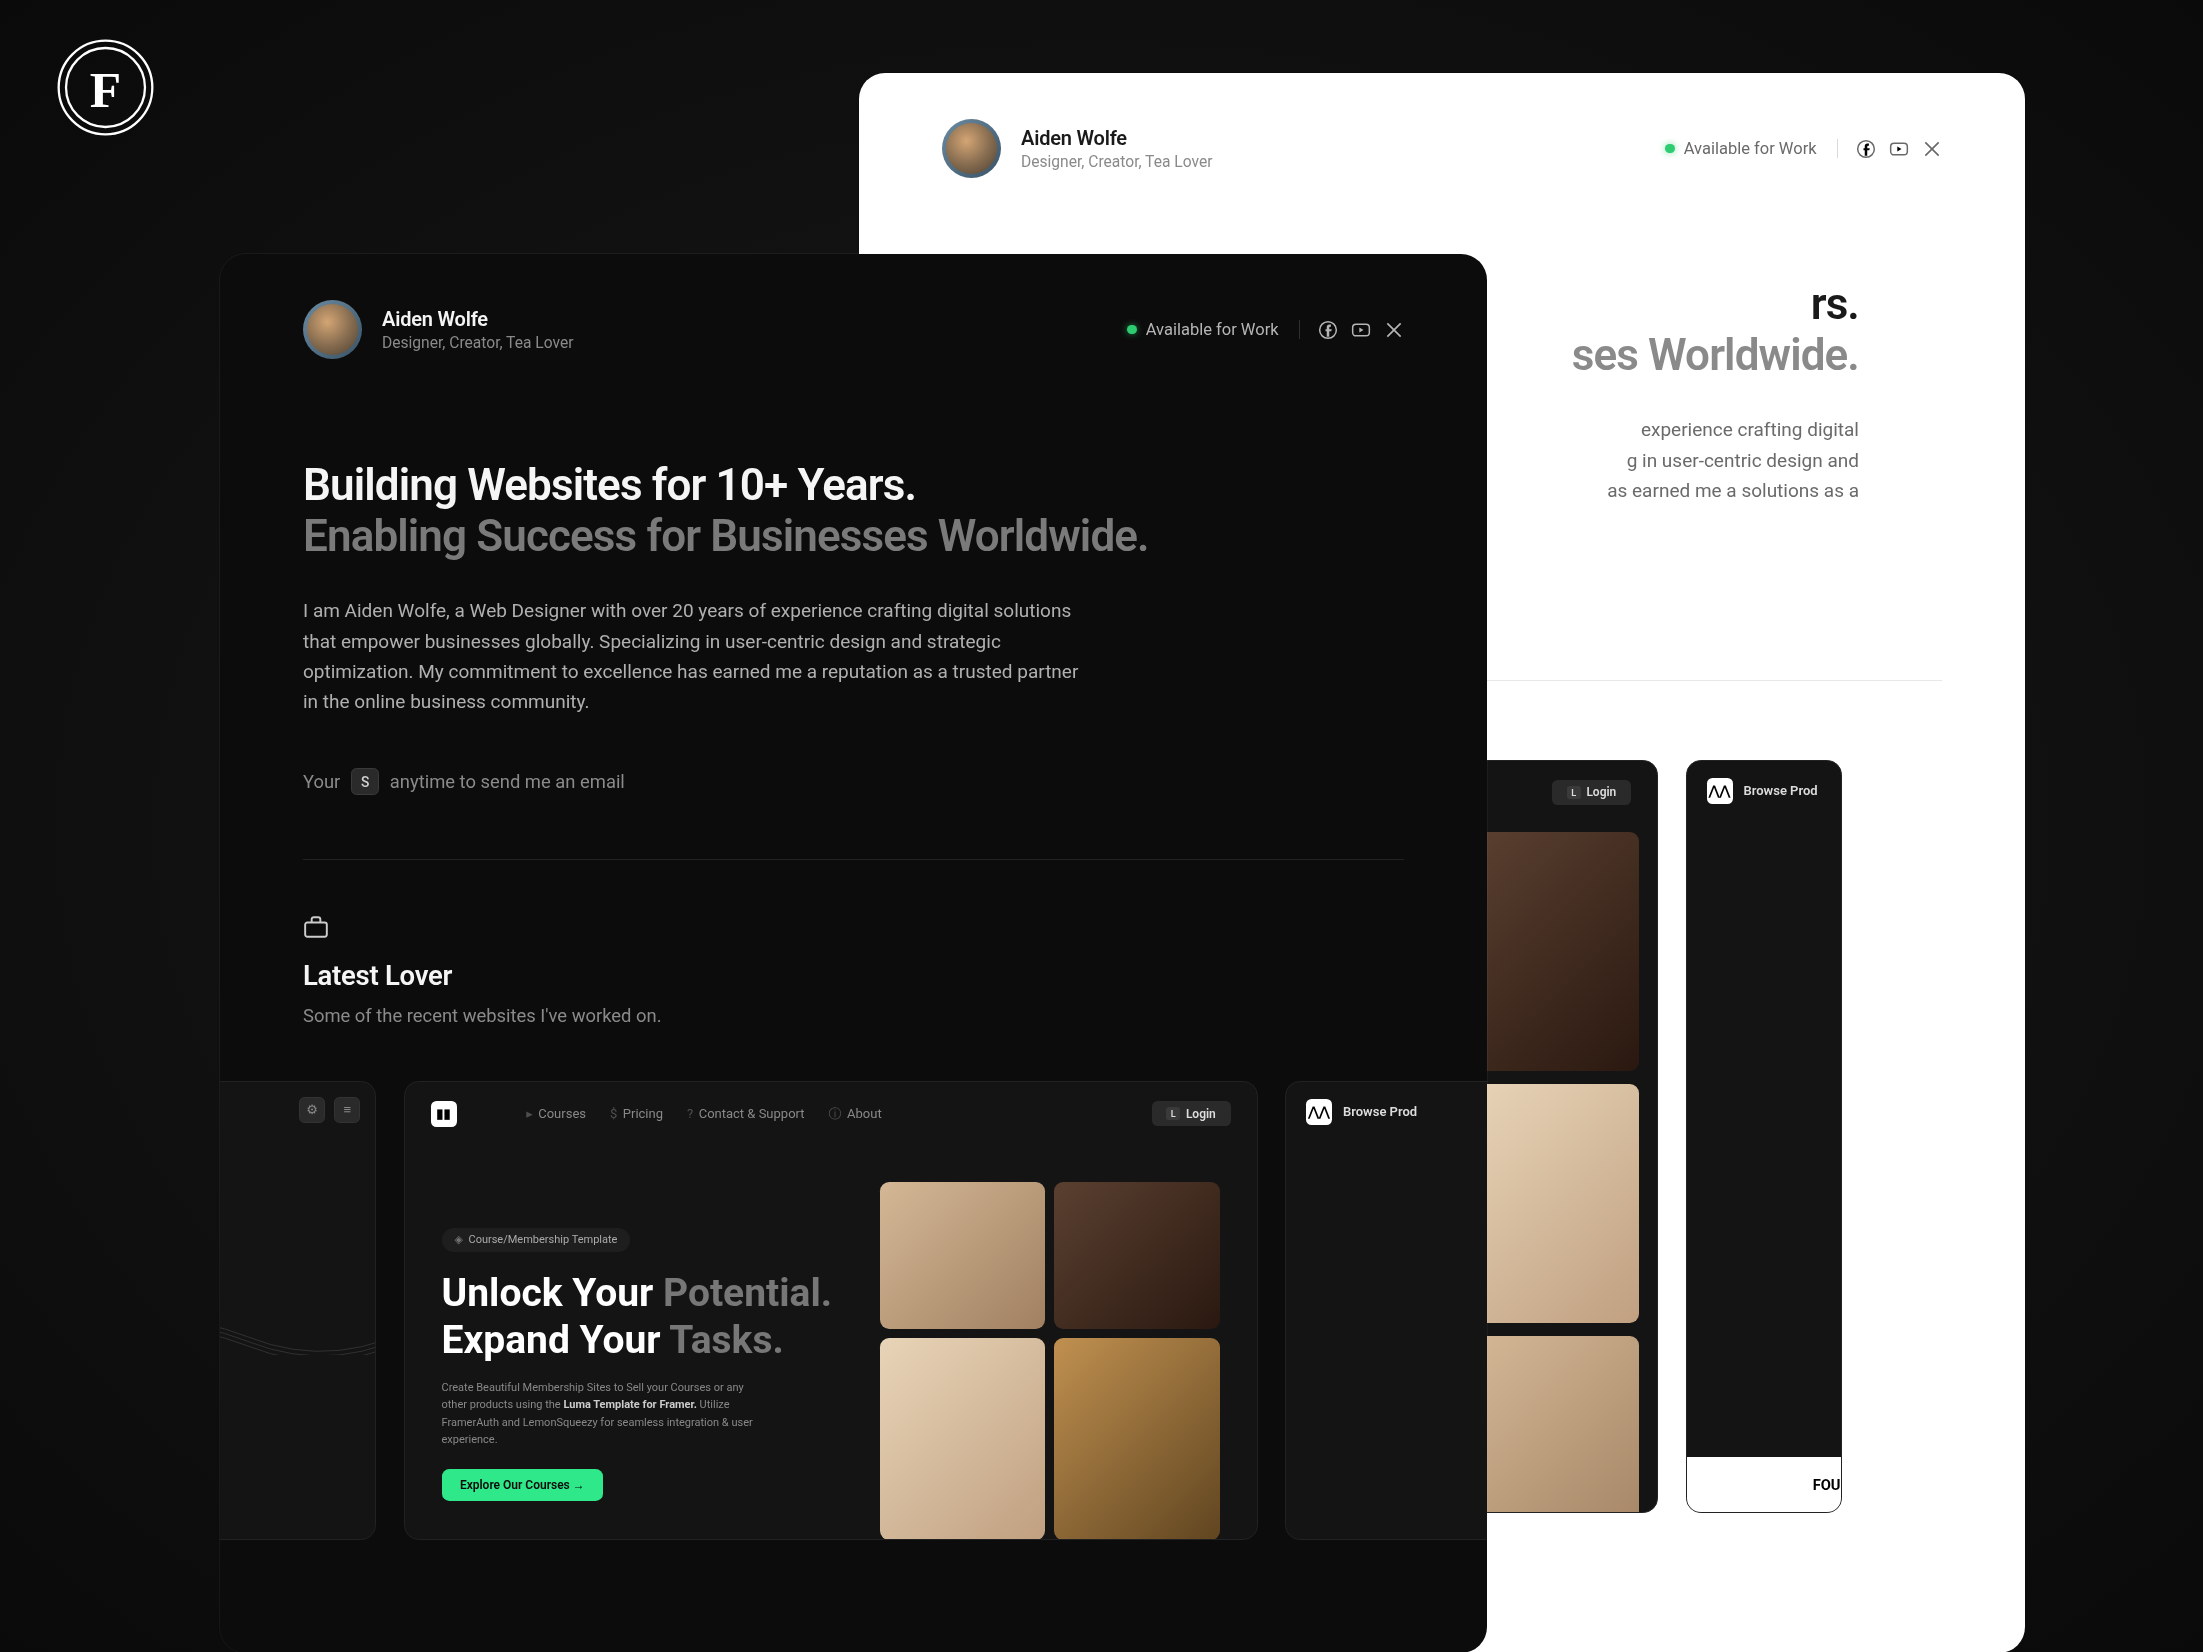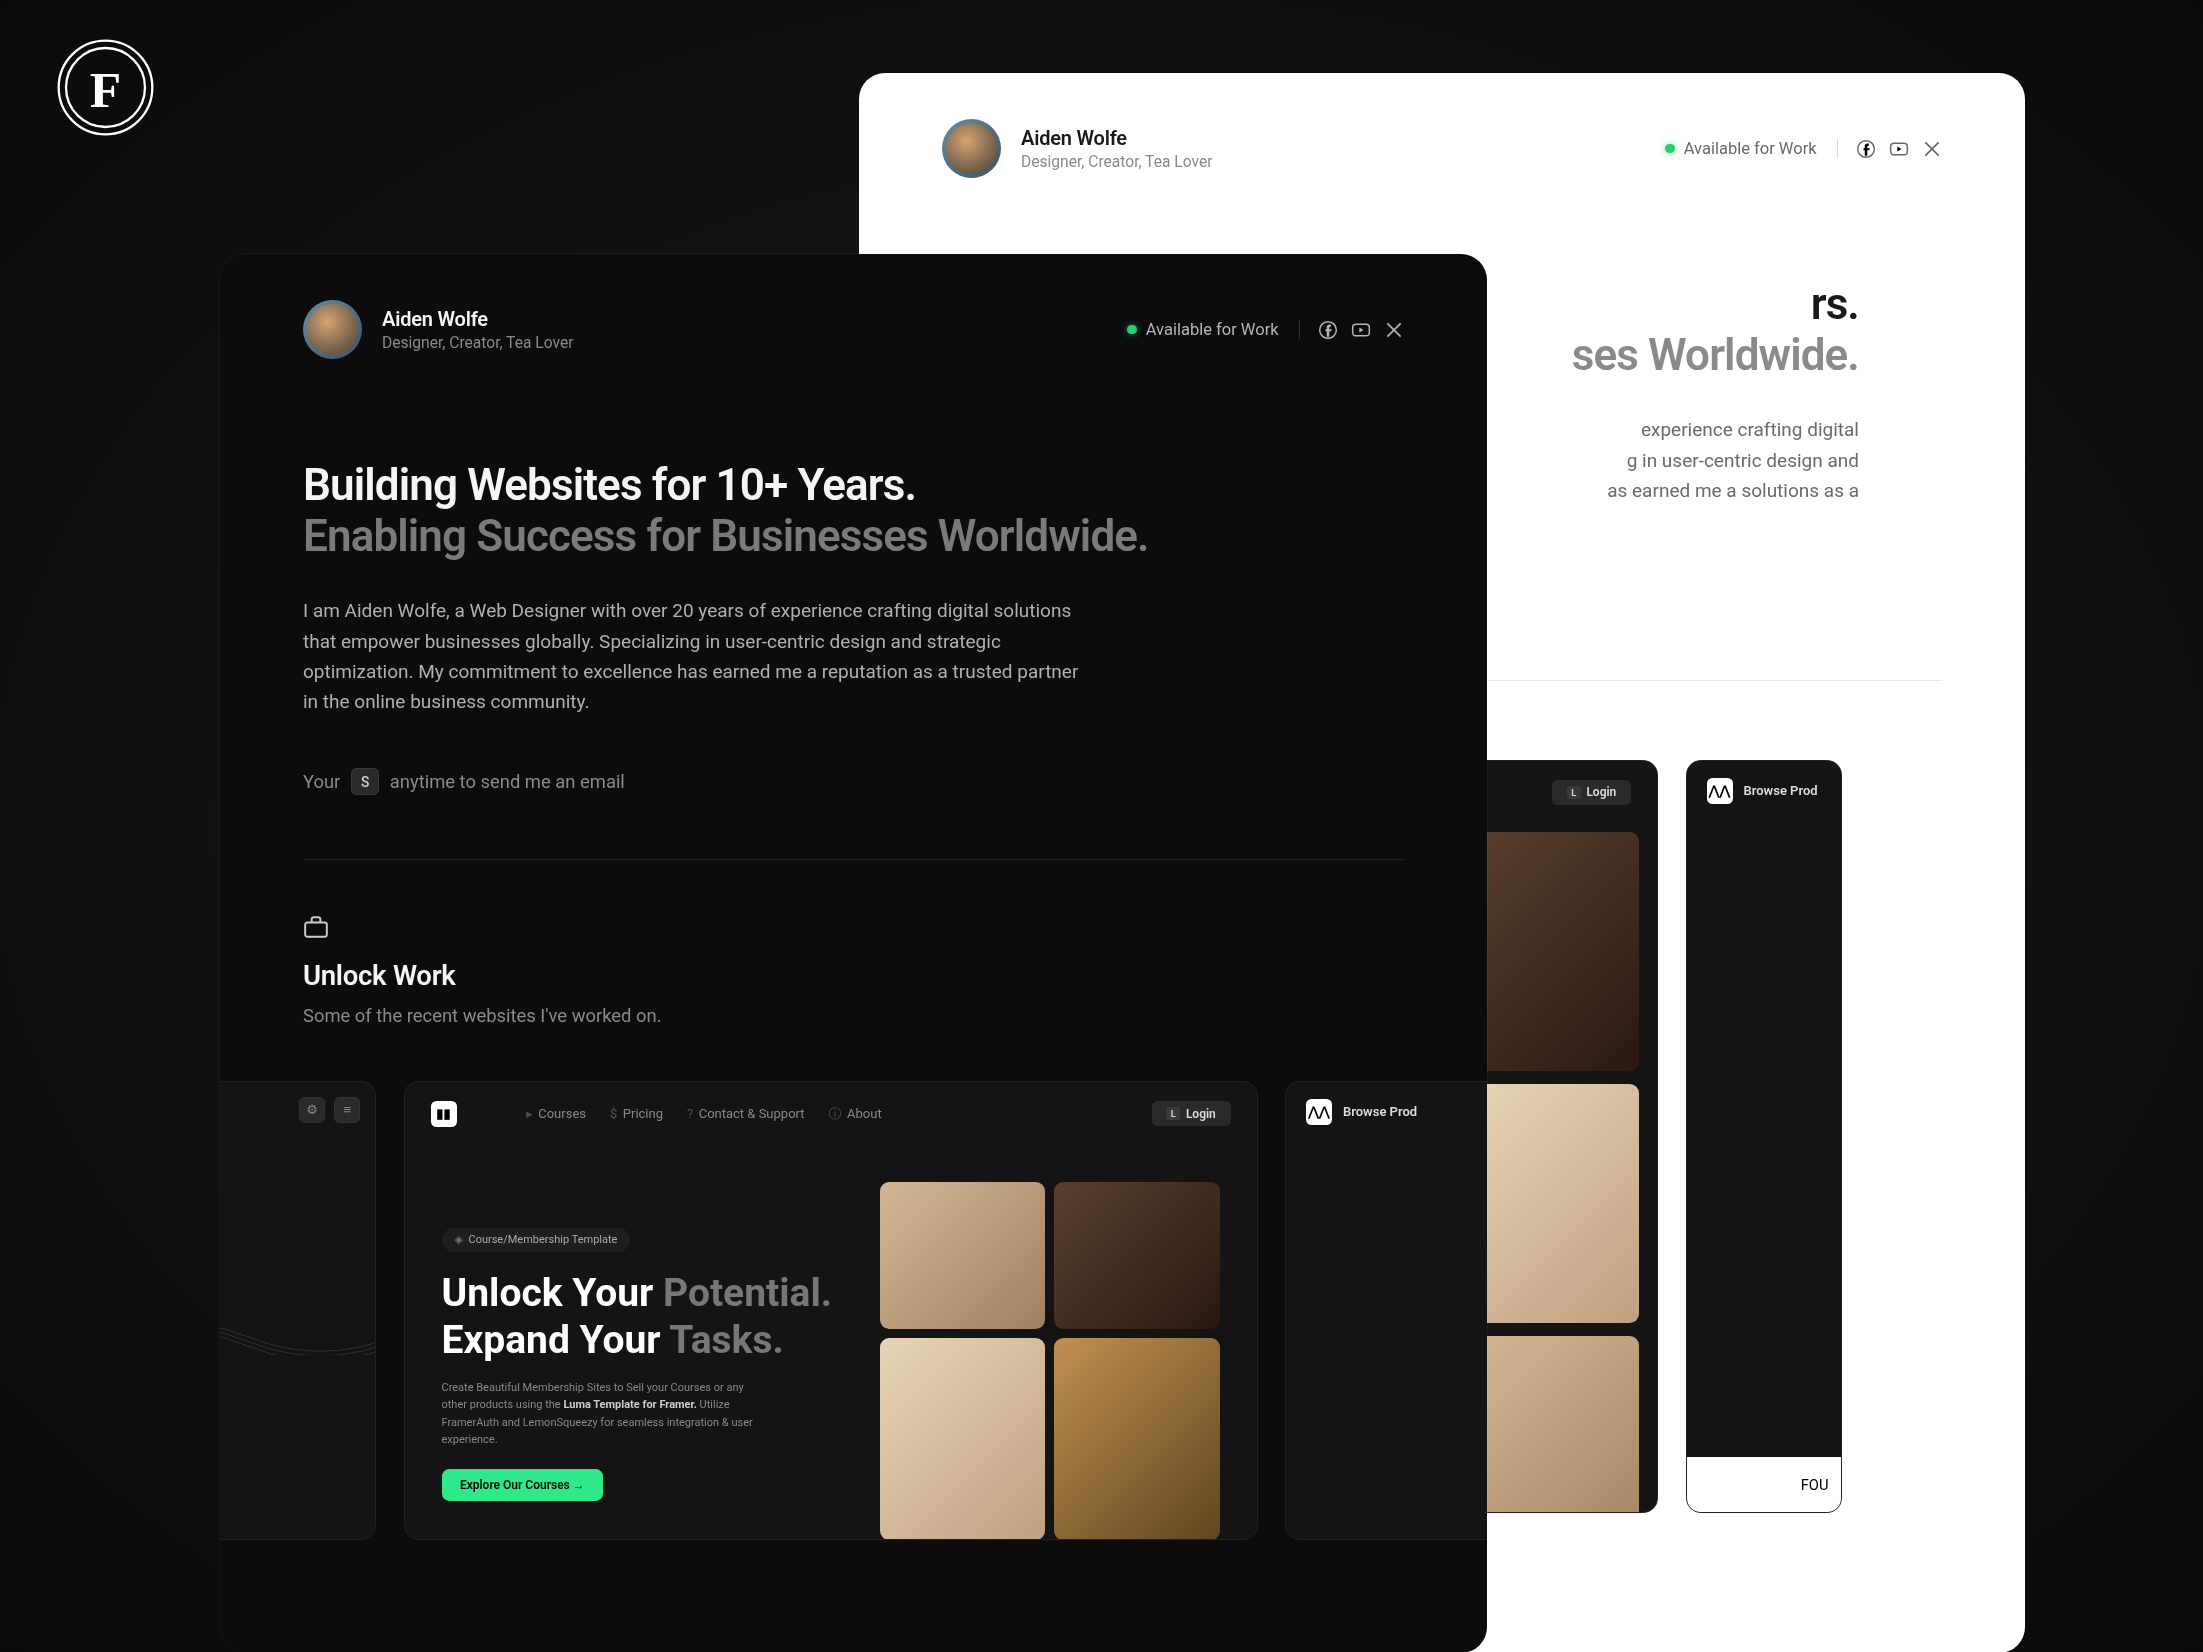--- a/index.html
+++ b/index.html
@@ -410,21 +410,21 @@
             <div class="portrait p6 tall2"></div>
             <div class="portrait p3 tall2"></div>
           </div>
         </div>
       </div>
       <div class="pv pv-dark pv-c2" style="display:flex;flex-direction:column;">
         <div class="pv-c2-hdr">
           <div class="pv-logo">⋀⋀</div>
           <span>Browse Prod</span>
         </div>
-        <div style="margin-top:auto;background:#fff;height:55px;display:flex;align-items:center;justify-content:flex-end;padding-right:12px;color:#000;font-weight:400;font-size:14.7px;">FOU</div>
+        <div style="margin-top:auto;background:#fff;height:55px;display:flex;align-items:center;justify-content:flex-end;padding-right:0;color:#000;font-weight:700;font-size:14.7px;">FOU</div>
       </div>
     </div>
   </div>
 </div>
 
 <div class="card-dark">
   <div class="hdr">
     <div class="avatar"></div>
     <div class="name-block">
       <div class="name-line">Aiden Wolfe</div>
@@ -470,21 +470,21 @@
 
   <div class="hr"></div>
 
   <div class="work-sec">
     <div class="brief-icon">
       <svg viewBox="0 0 24 22" fill="none" stroke="#ccc" stroke-width="1.8">
         <rect x="2" y="7" width="20" height="13" rx="2"></rect>
         <path d="M8 7V4a2 2 0 0 1 2-2h4a2 2 0 0 1 2 2v3"></path>
       </svg>
     </div>
-    <div class="work-title">Unlock Work</div>
+    <div class="work-title">Latest Lover</div>
     <div class="work-sub">Some of the recent websites I've worked on.</div>
   </div>
 
   <div class="previews">
 
     <div class="pv pv-dark pv-a">
       <div class="pv-a-top">
 
         <div class="sq">⚙</div>
         <div class="sq">≡</div>

